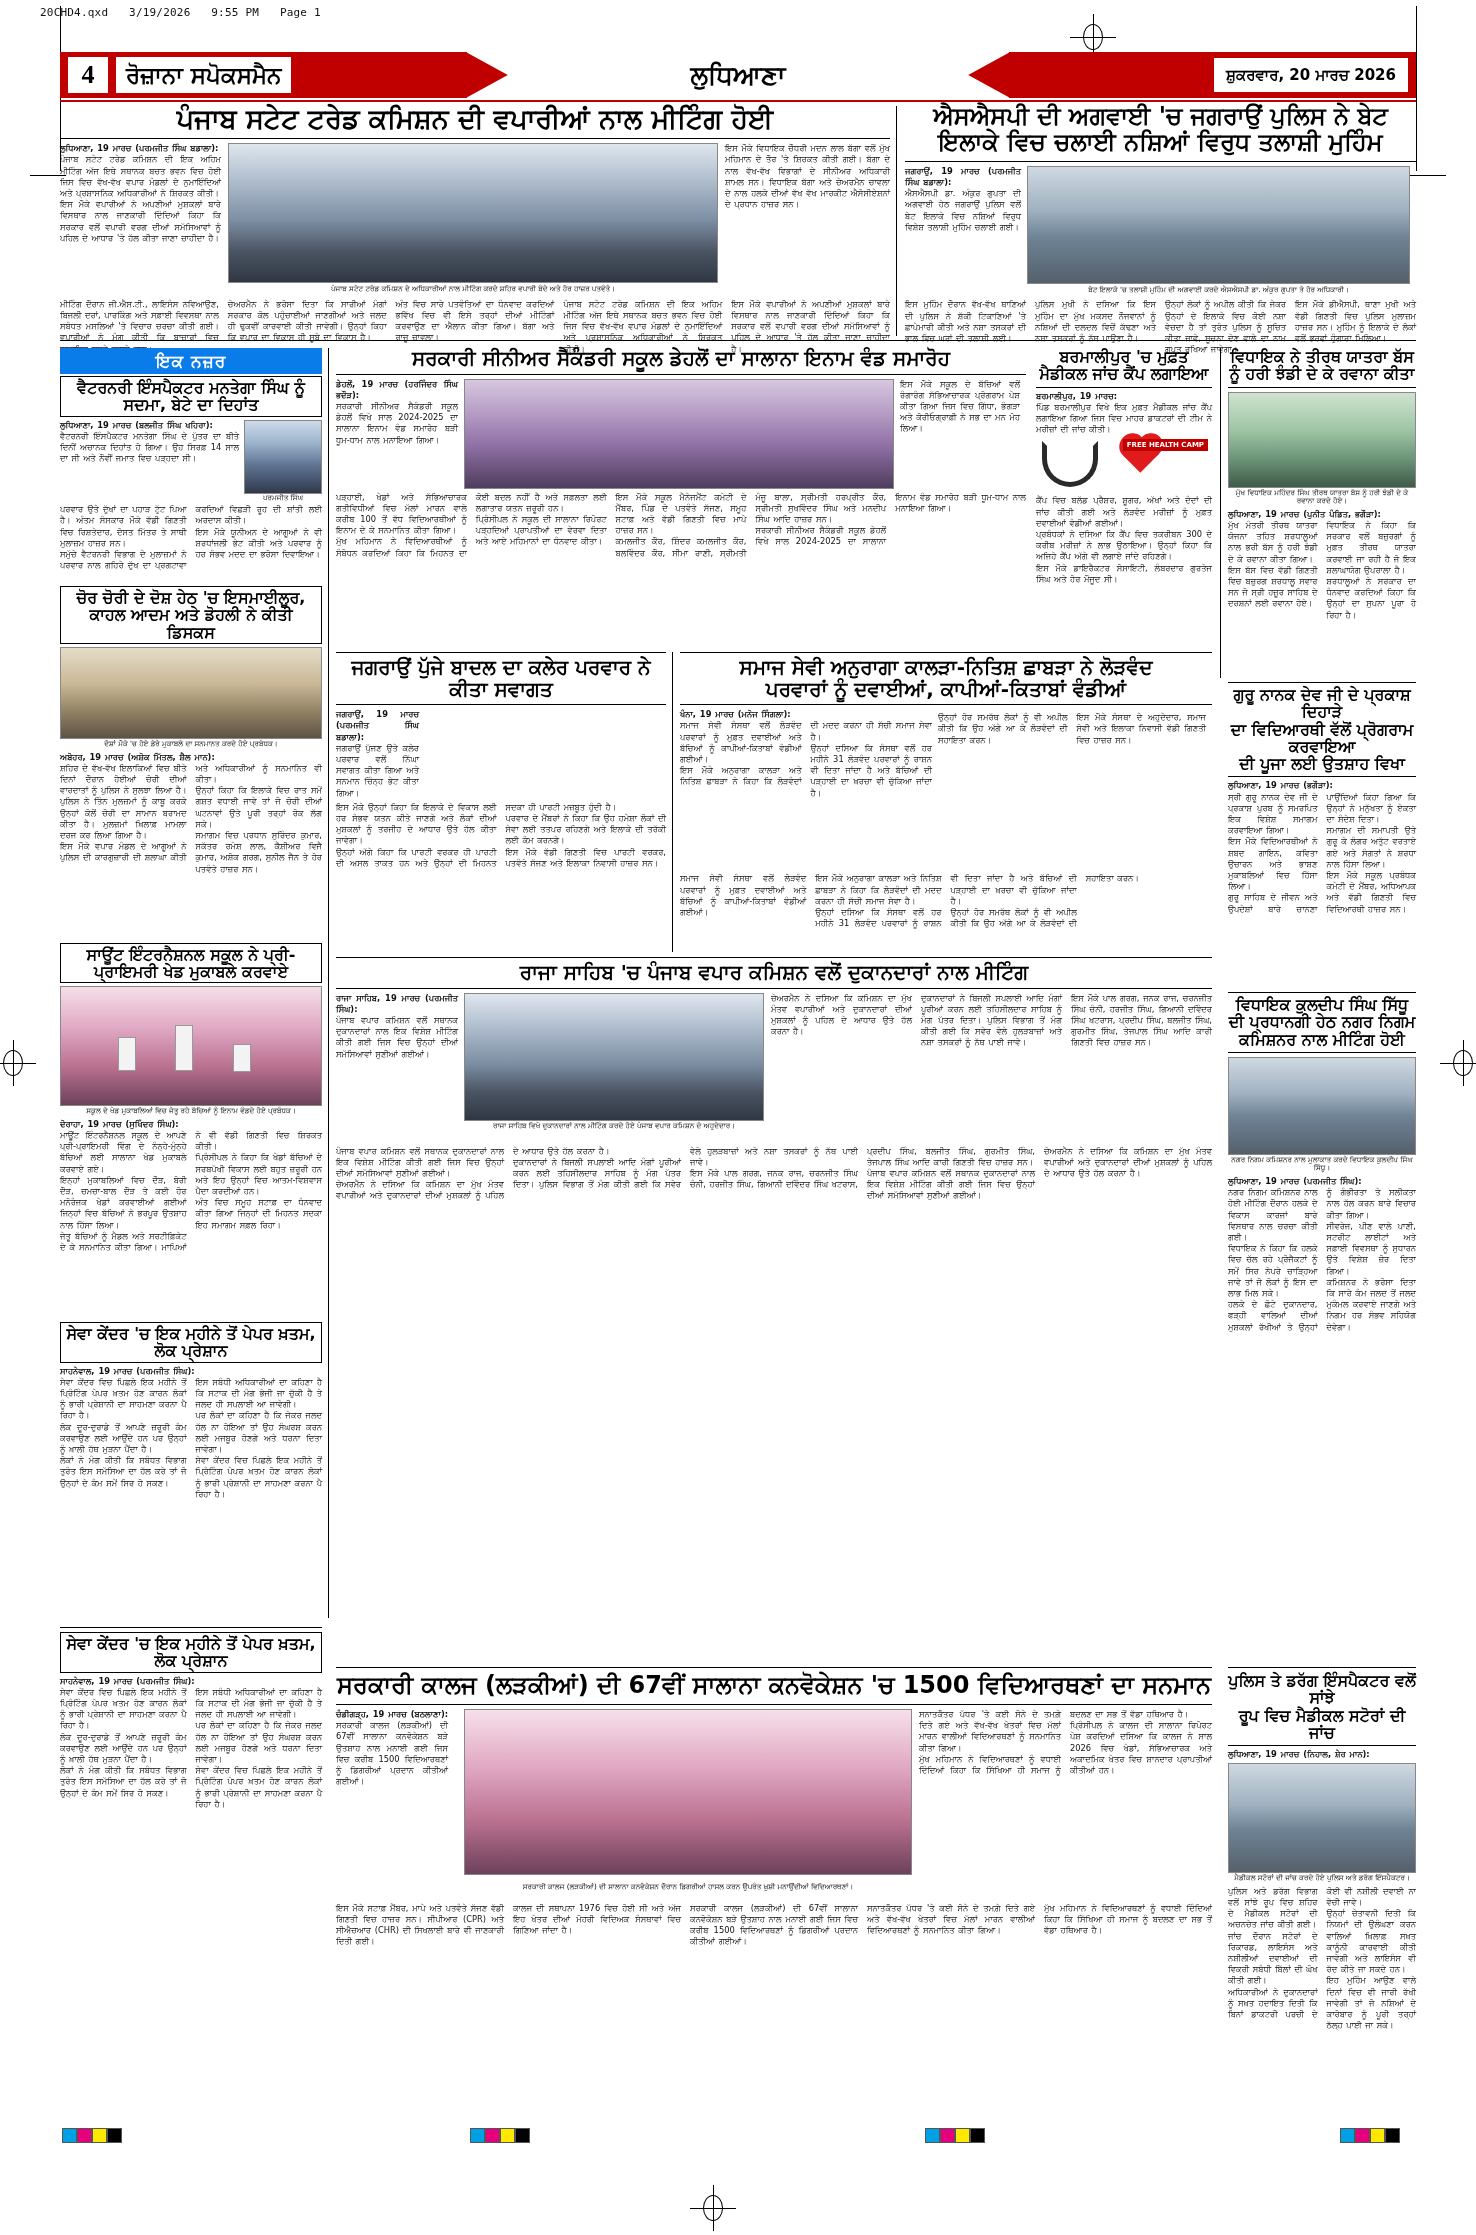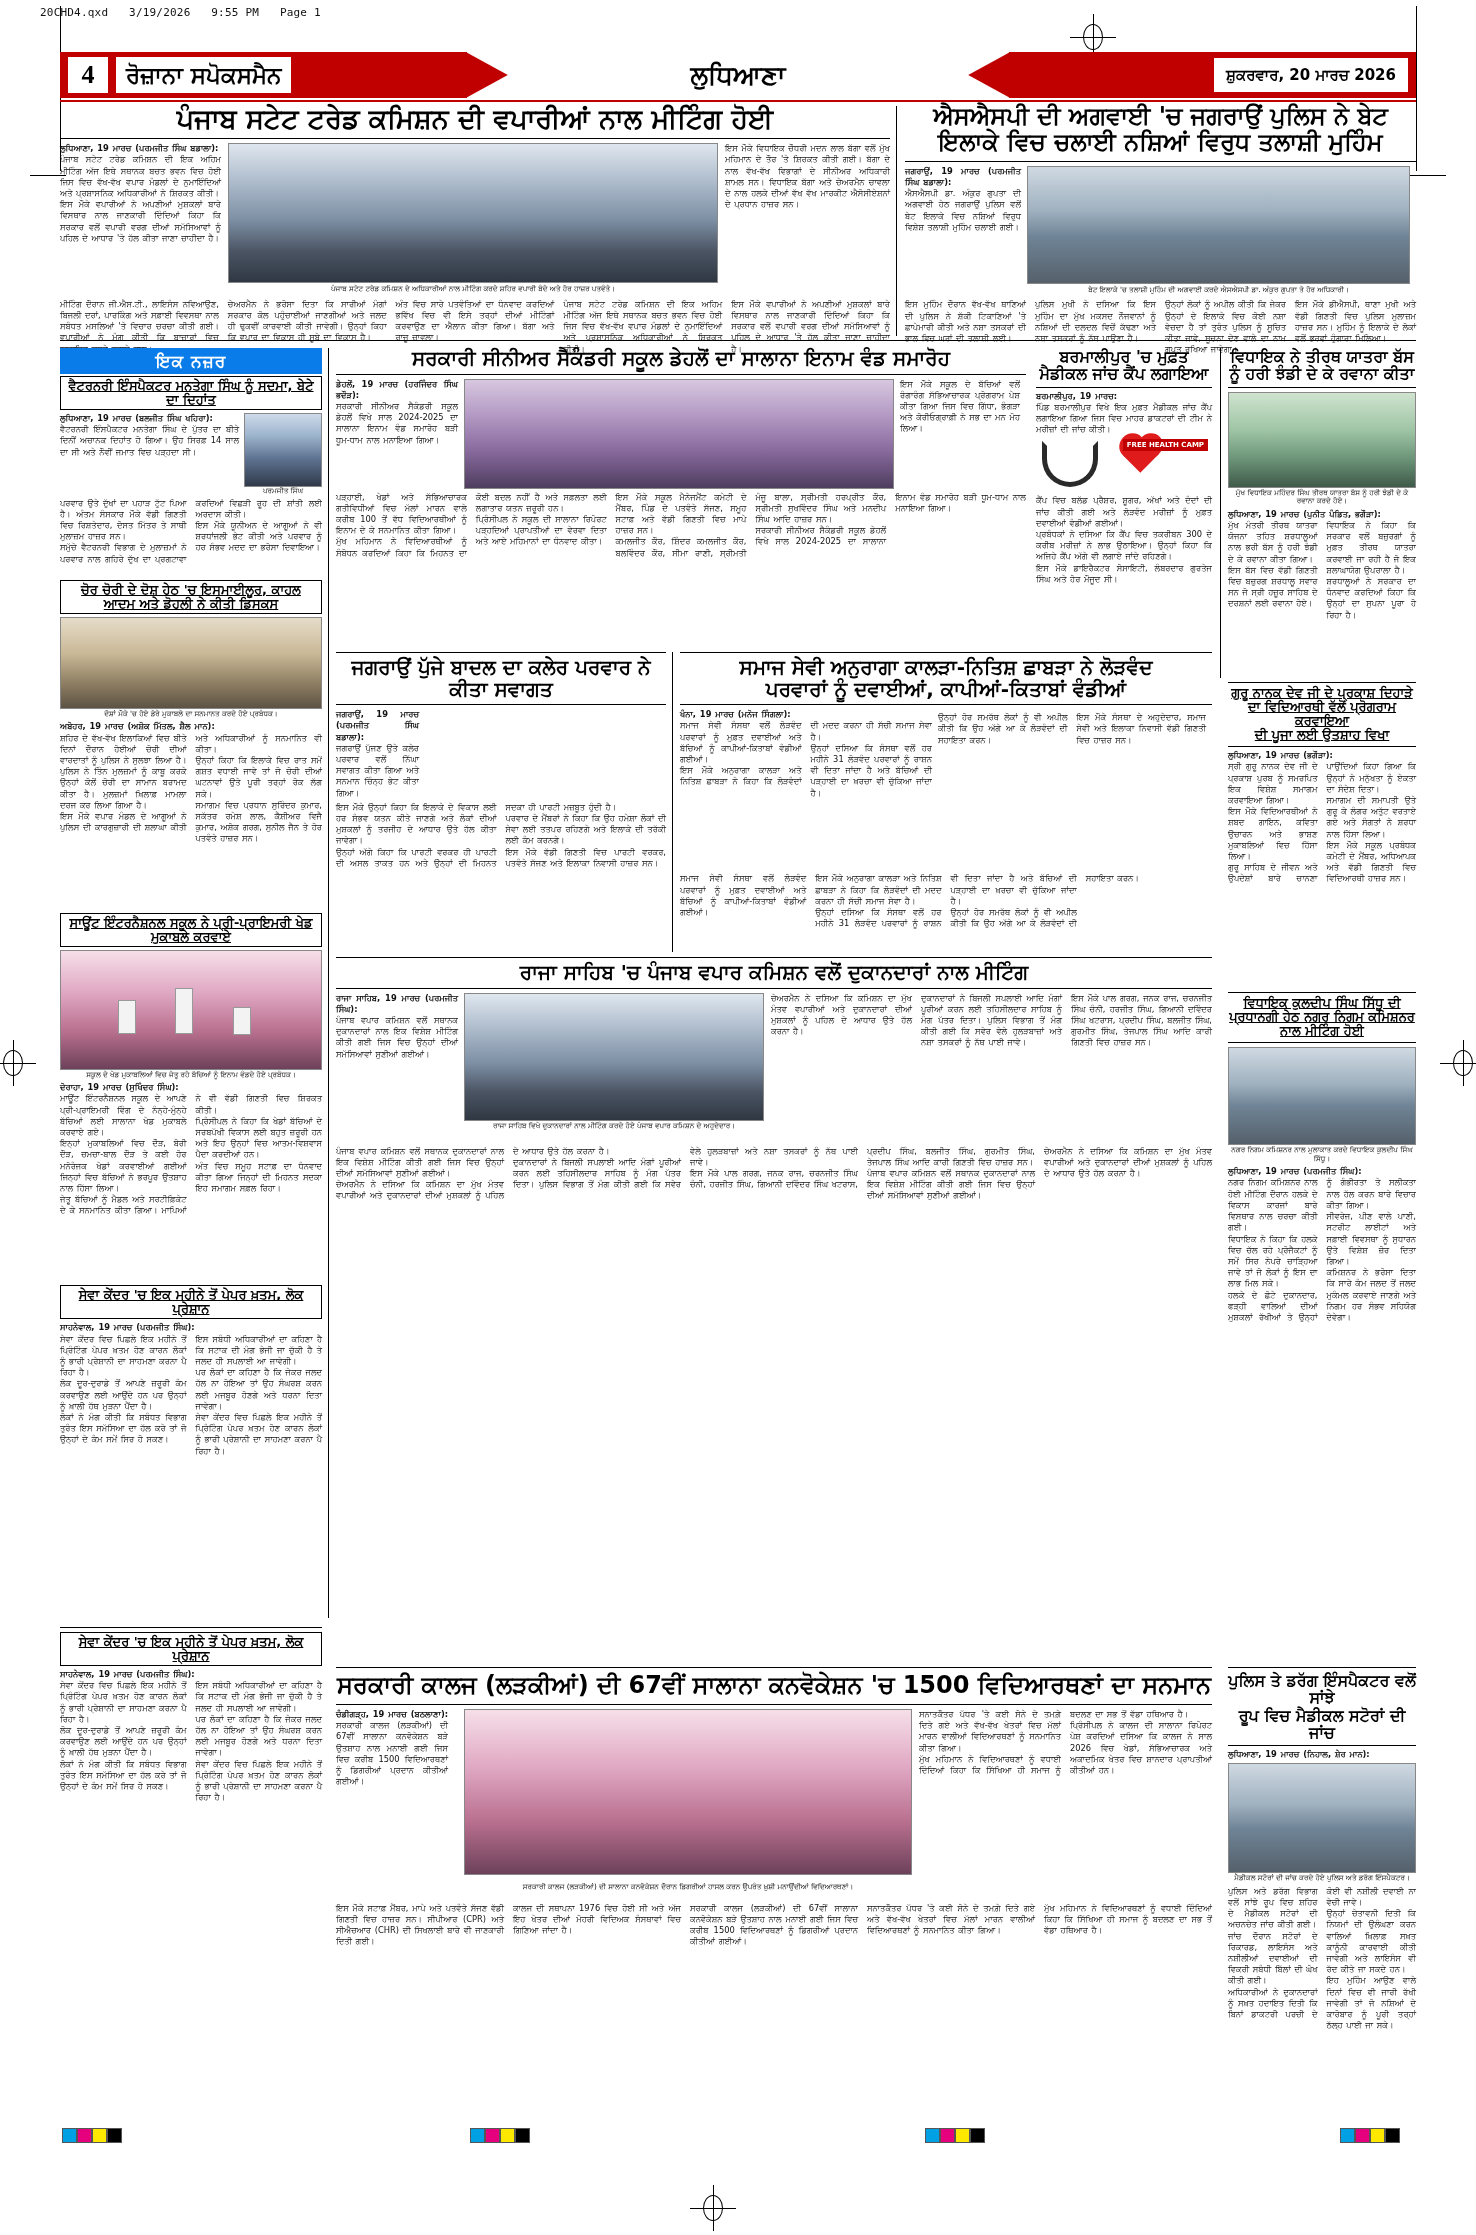--- a/index.html
+++ b/index.html
@@ -87,21 +87,21 @@
   }
   .dateline { font-weight:bold; }
   .hl {
     font-weight:bold; text-align:center; color:#000;
     line-height:1.08; letter-spacing:0px;
   }
   .hl-xl { font-size:27px; }
   .hl-lg { font-size:24px; }
   .hl-md { font-size:20px; }
   .hl-sm { font-size:16px; }
-  .hl-xs { font-size:13px;text-decoration:underline; }
+  .hl-xs { font-size:16px; }
   .rule { border-top:1px solid #000; }
 
   
   .photo { position:relative; overflow:hidden; border:1px solid #888; background:#b9c3cc; }
   .ph-a { background:
       linear-gradient(180deg,#cfd9e2 0%,#9fb0bf 38%,#6f8496 60%,#55606b 100%),
       repeating-linear-gradient(90deg, rgba(255,255,255,.22) 0 6px, rgba(0,0,0,.12) 6px 13px); }
   .ph-b { background:
       linear-gradient(180deg,#e5dcc9 0%,#c9b896 40%,#8f7f63 72%,#5d5344 100%),
       repeating-linear-gradient(90deg, rgba(255,255,255,.18) 0 7px, rgba(0,0,0,.14) 7px 15px); }

